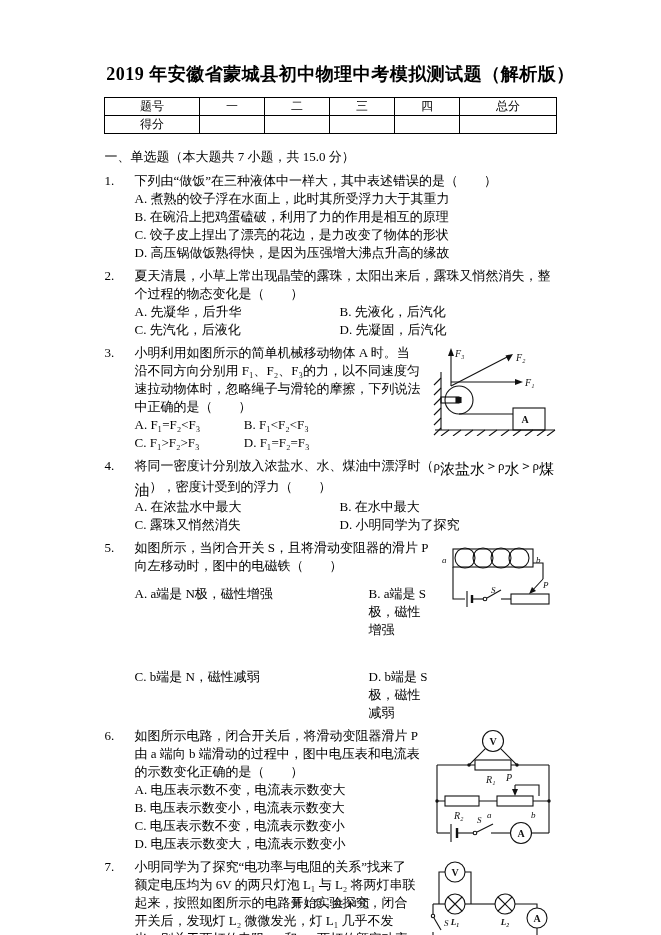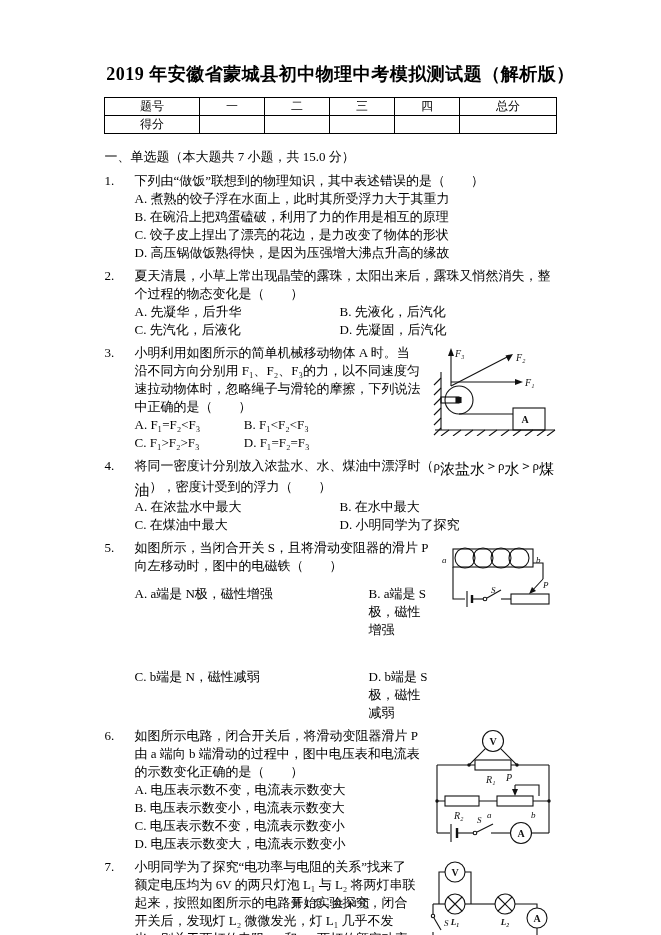--- a/index.html
+++ b/index.html
@@ -97,21 +97,21 @@
   </tbody>
     </table>
 
   <div class="content">
 
     <div class="section-heading">一、单选题（本大题共 7 小题，共 15.0 分）</div>
 
     <div class="question">
       <div class="q-num">1.</div>
       <div class="q-body">
-        <div>下列由“做饭”联想到的物理知识，其中表述错误的是（　　）</div>
+        <div>下列由“做饭”在三种液体中一样大，其中表述错误的是（　　）</div>
         <div class="options stacked">
           <span class="option">A. 煮熟的饺子浮在水面上，此时其所受浮力大于其重力</span>
           <span class="option">B. 在碗沿上把鸡蛋磕破，利用了力的作用是相互的原理</span>
           <span class="option">C. 饺子皮上捏出了漂亮的花边，是力改变了物体的形状</span>
           <span class="option">D. 高压锅做饭熟得快，是因为压强增大沸点升高的缘故</span>
         </div>
       </div>
     </div>
 
     <div class="question">
@@ -163,21 +163,21 @@
 
     <div class="question">
       <div class="q-num">4.</div>
       <div class="q-body">
         <div>
           <span>将同一密度计分别放入浓盐水、水、煤油中漂浮时（ρ</span><span class="sub">浓盐水</span><span>＞ρ</span><span class="sub">水</span><span>＞ρ</span><span class="sub">煤油</span><span>），密度计受到的浮力（　　）</span>
         </div>
         <div class="options twocol">
           <span class="option">A. 在浓盐水中最大</span>
           <span class="option">B. 在水中最大</span>
-          <span class="option">C. 在煤油中最大</span>
+          <span class="option">C. 露珠又悄然消失</span>
           <span class="option">D. 小明同学为了探究</span>
         </div>
       </div>
     </div>
 
     <div class="question">
       <div class="q-num">5.</div>
       <div class="q-body">
         <svg class="fig" width="118" height="72" viewBox="0 0 118 72" fill="none" stroke="#111" stroke-width="1.1">
           <rect x="14" y="10" width="80" height="18"></rect>

